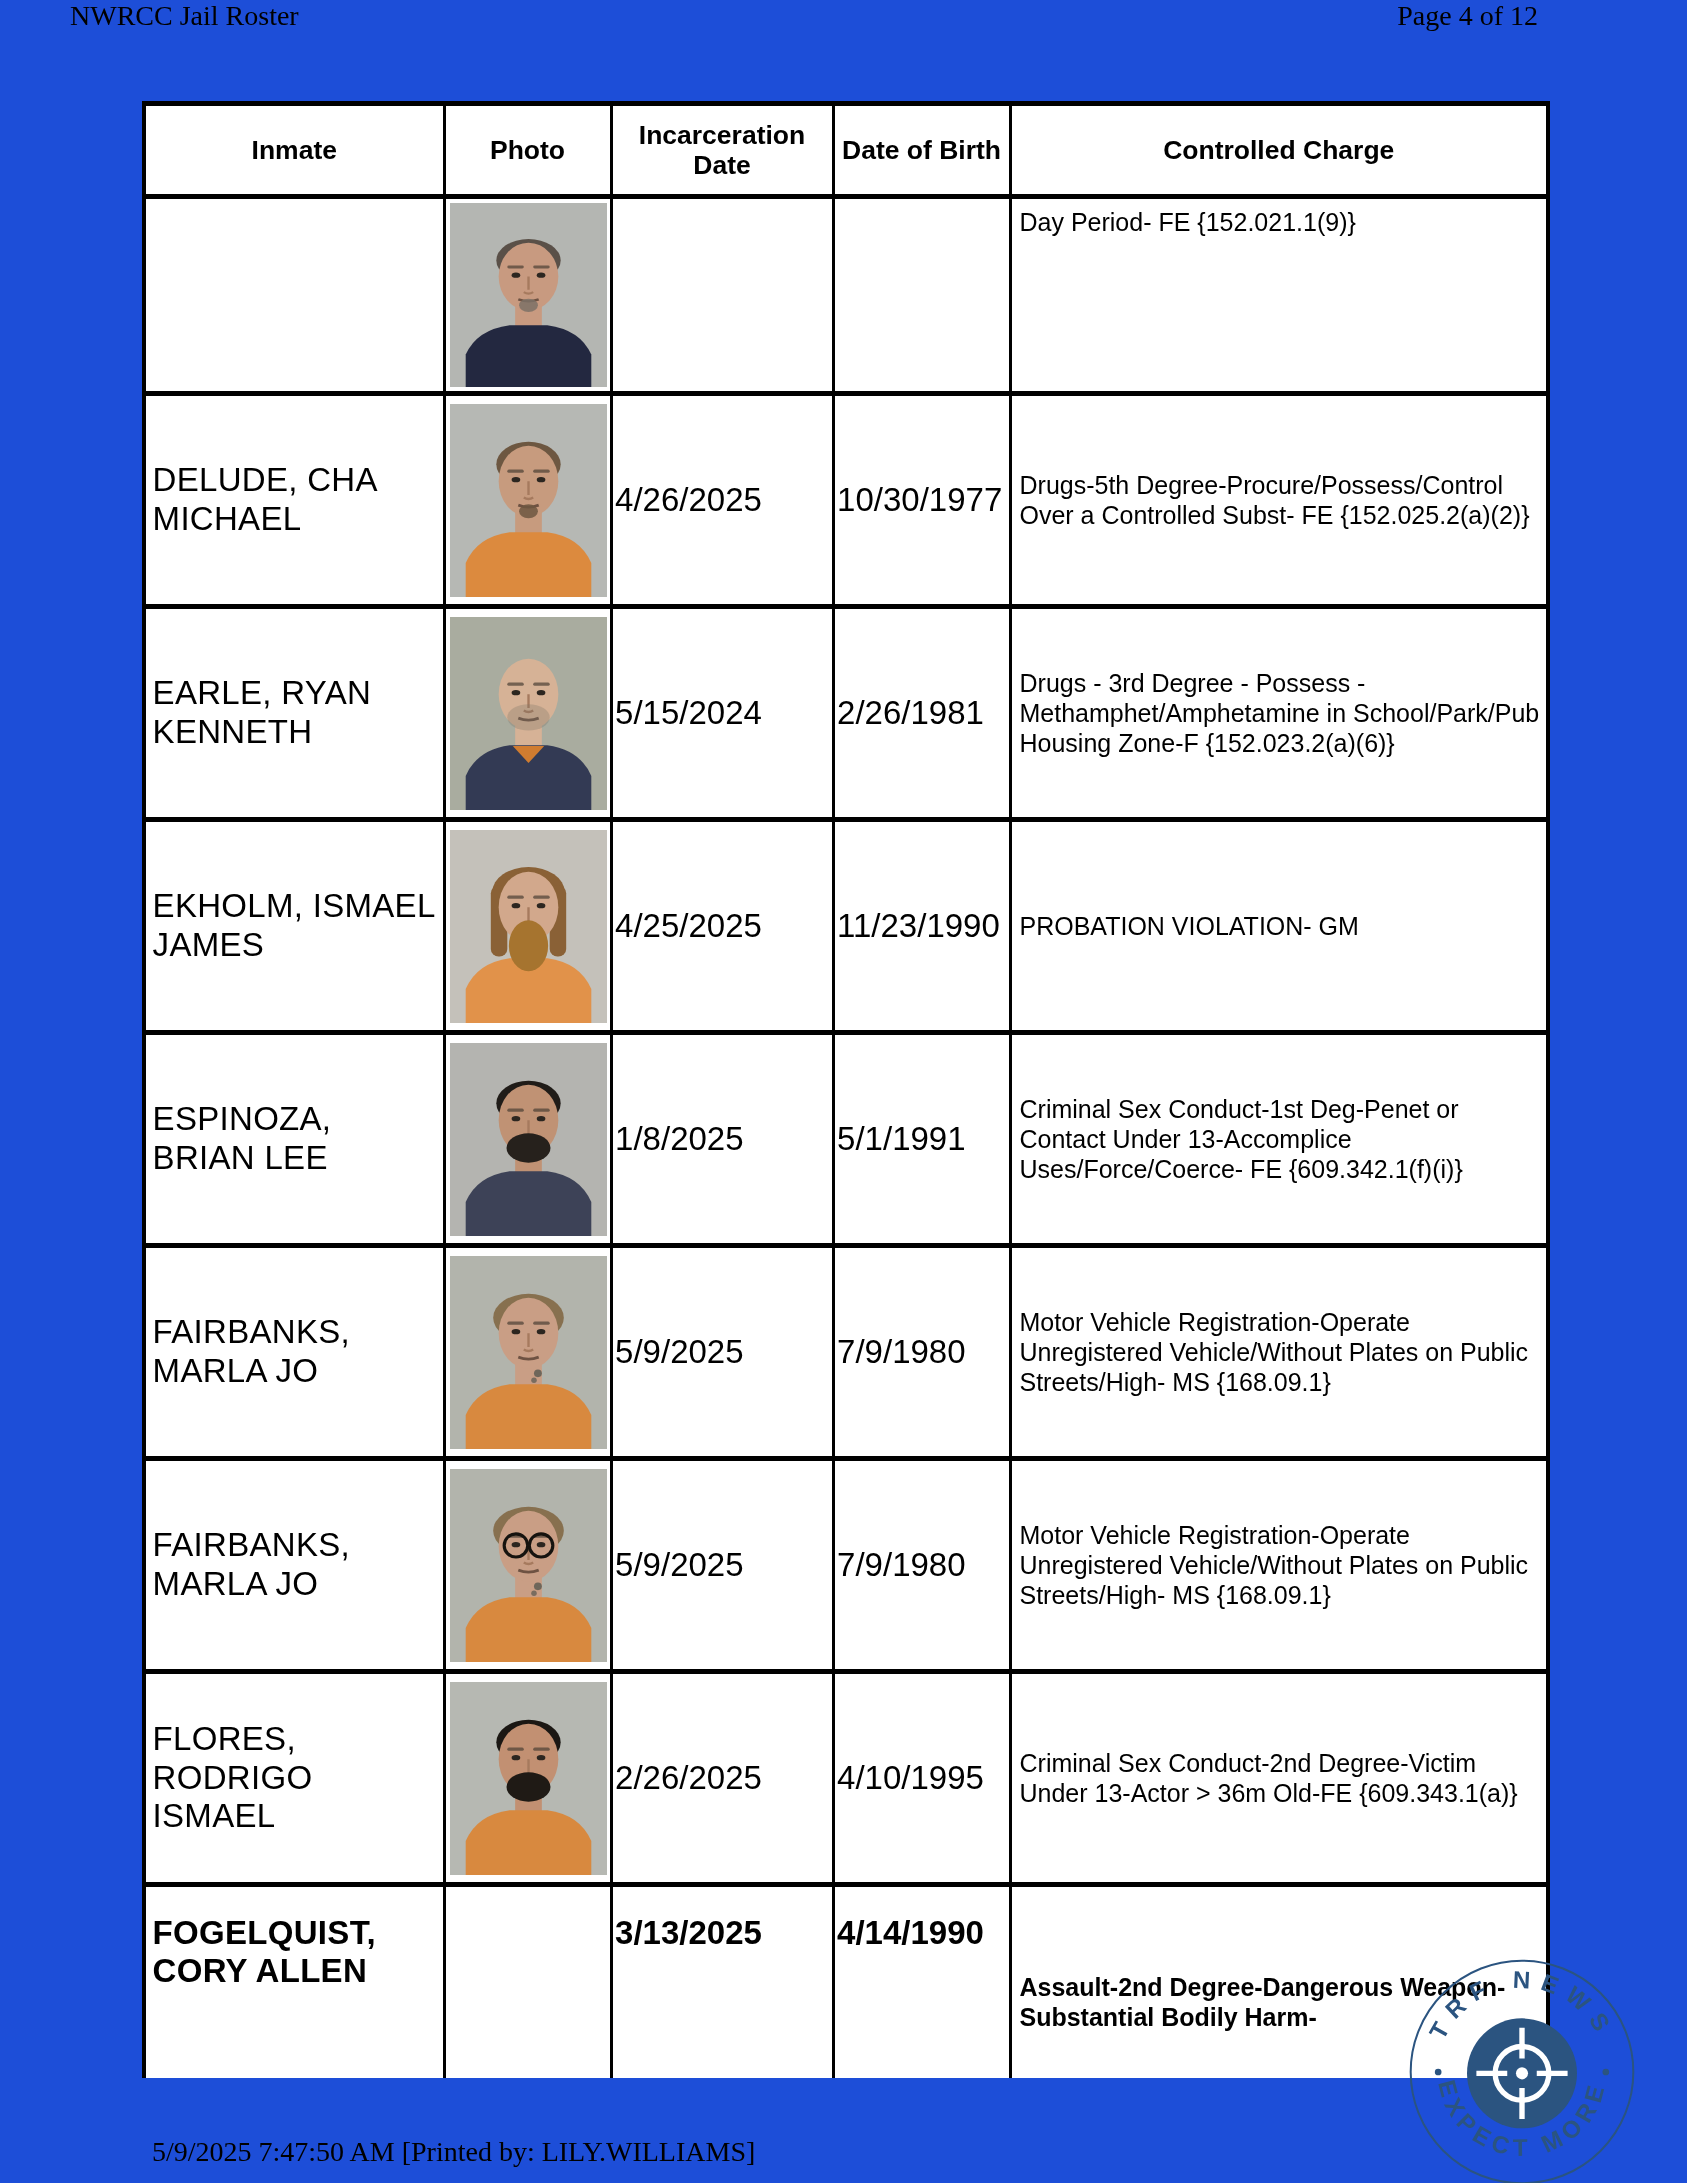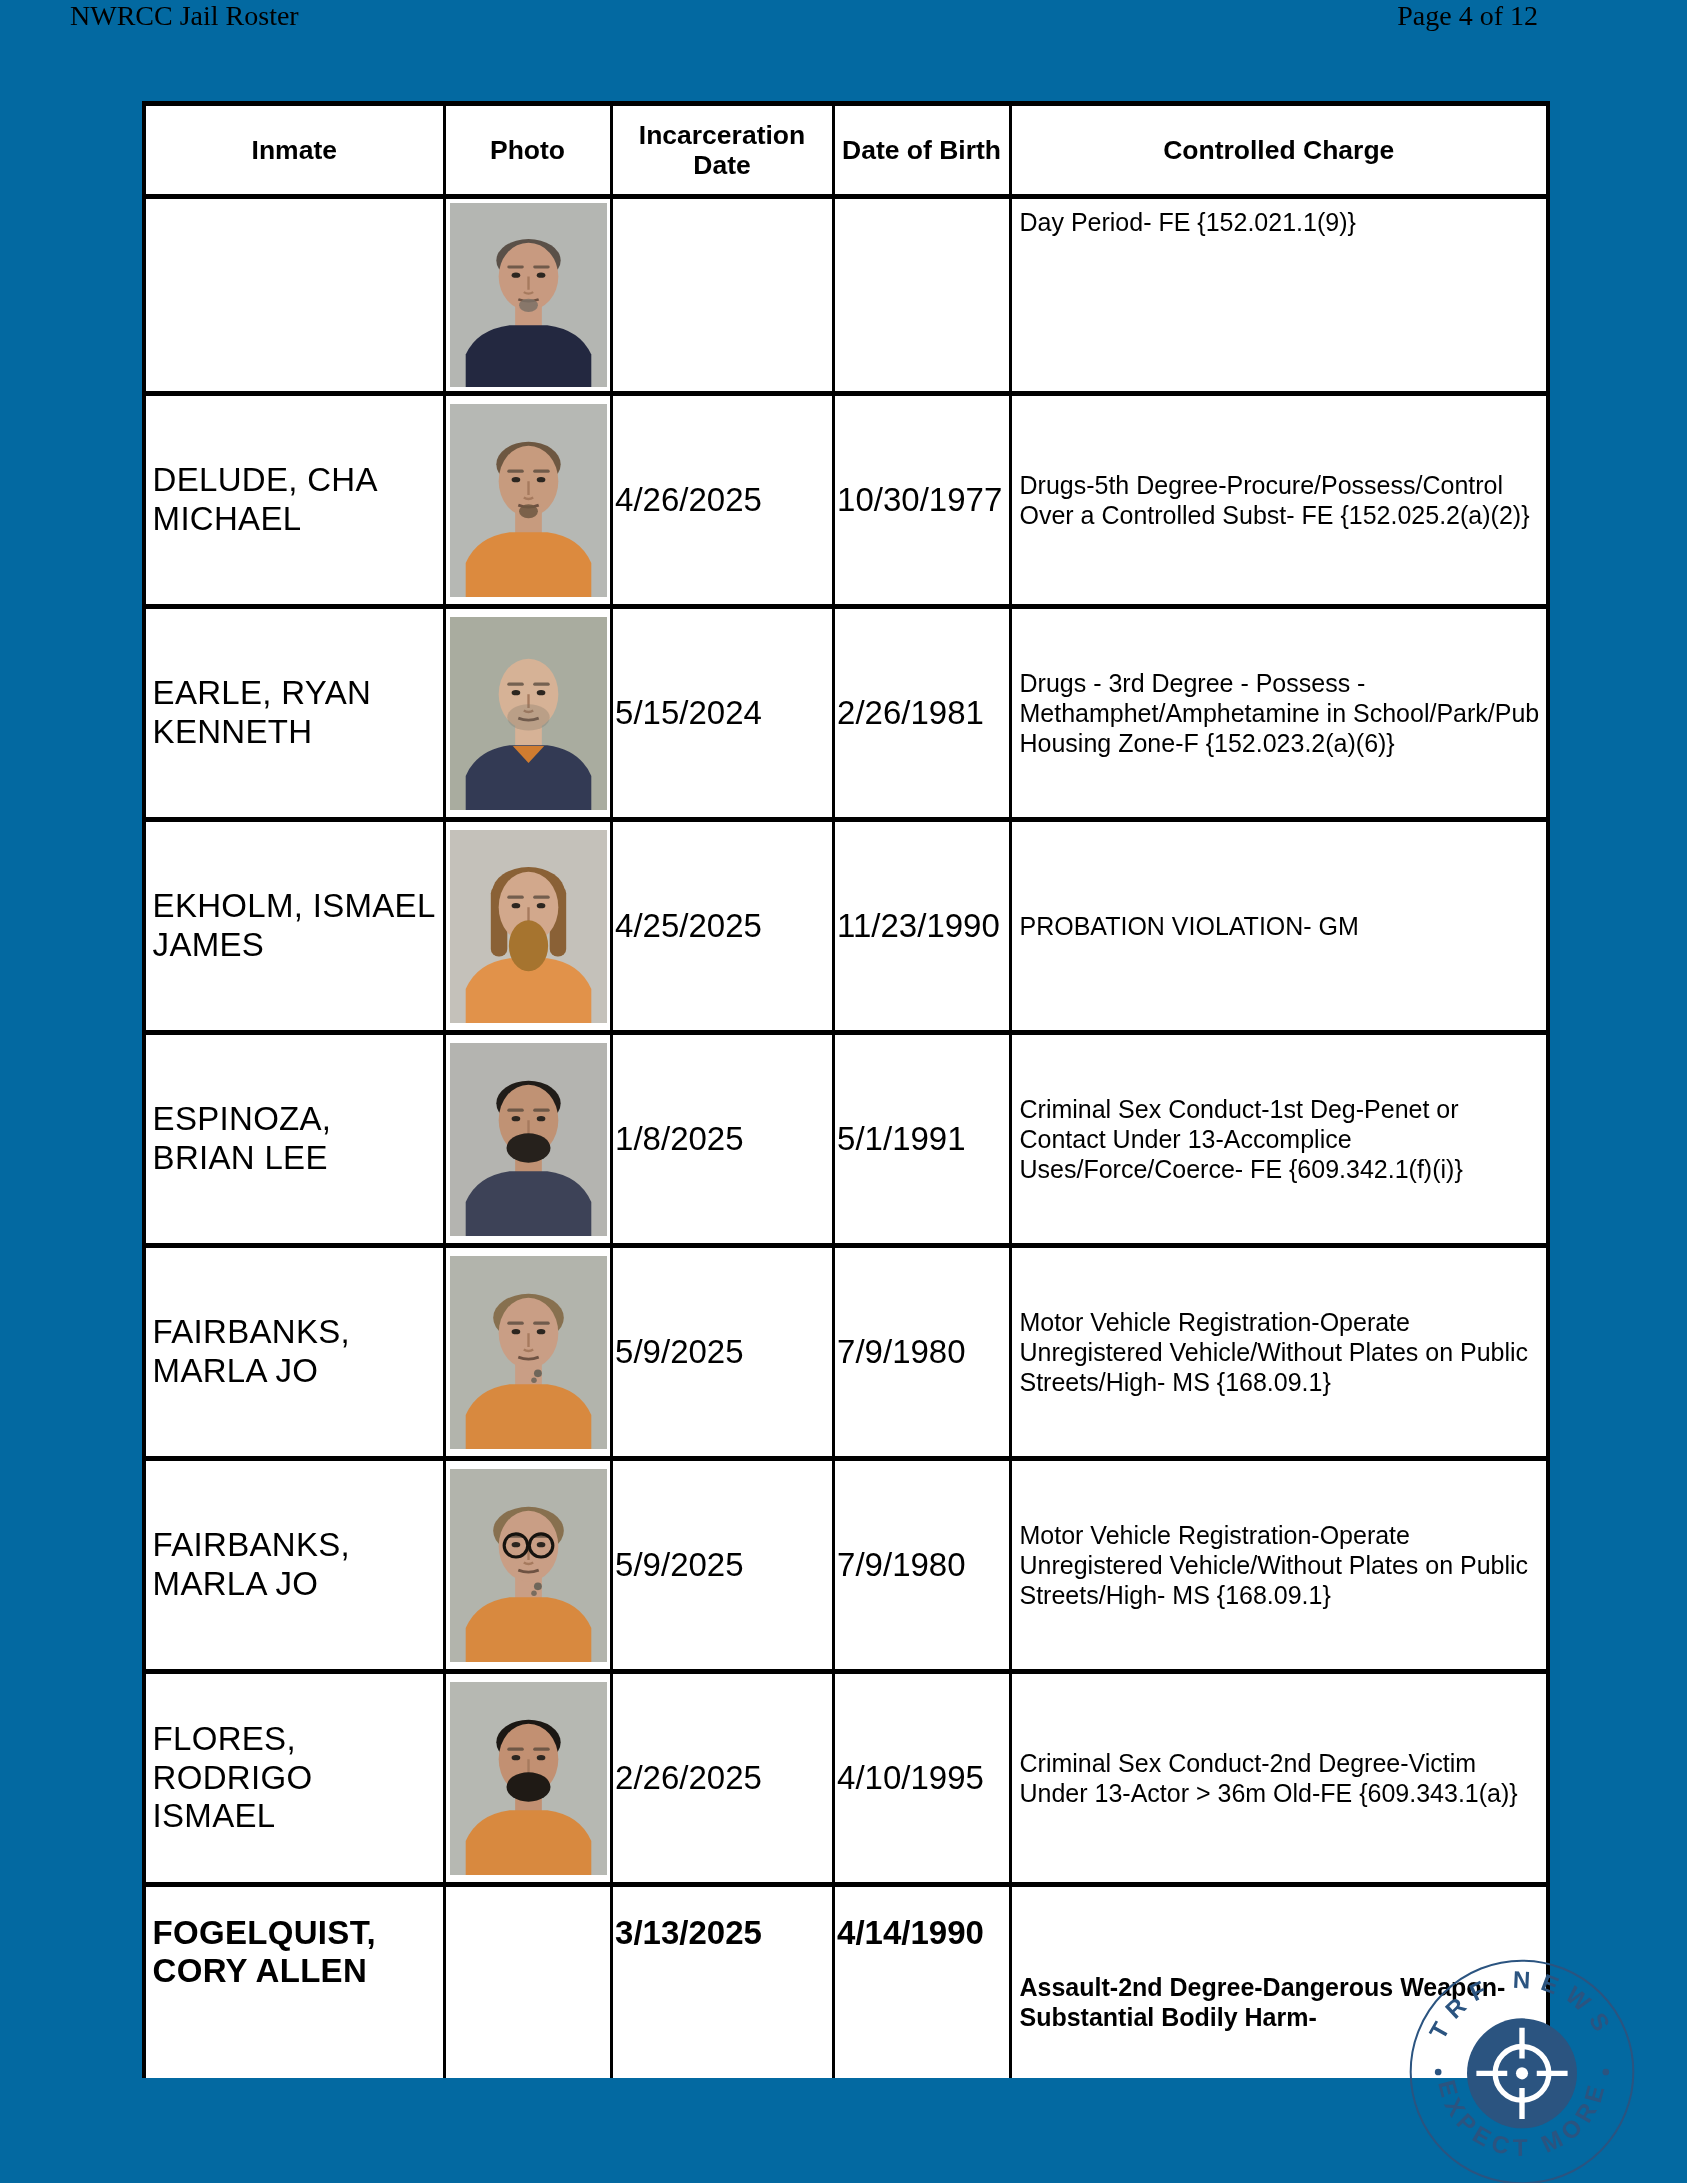--- a/index.html
+++ b/index.html
@@ -1,17 +1,17 @@
 <!DOCTYPE html>
 <html style="font-size:10.6px"><head>
 <meta charset="utf-8">
 <style>
   html,body{margin:0;padding:0;background:#ffffff;}
   .page{
-    position:relative;width:1687px;height:2183px;background:#0369a1;
+    position:relative;width:1687px;height:2183px;background:#1d4ed8;
     font-family:"Liberation Sans",sans-serif;color:#000;overflow:hidden;
   }
   .pg-title{
     position:absolute;left:70px;top:1.3px;
     font-family:"Liberation Serif",serif;font-size:28px;line-height:1.1;
   }
   .pg-num{
     position:absolute;right:149px;top:1.3px;
     font-family:"Liberation Serif",serif;font-size:28px;line-height:1.1;
   }
@@ -272,20 +272,21 @@
       <tr class="row r8">
         <td class="c-name">FOGELQUIST, CORY ALLEN</td>
         <td class="c-photo"></td>
         <td class="c-date">3/13/2025</td>
         <td class="c-dob">4/14/1990</td>
         <td class="c-charge">Assault-2nd Degree-Dangerous Weapon-Substantial Bodily Harm-</td>
       </tr>
     </tbody>
   </table>
 
+  <div class="pg-footer">5/9/2025 7:47:50 AM [Printed by: LILY.WILLIAMS]</div>
 
   <svg class="watermark" viewBox="0 0 340 340" aria-hidden="true">
     <defs>
       <path id="wmTop" d="M 45 170 A 125 125 0 0 1 295 170"></path>
       <path id="wmBot" d="M 45 170 A 125 125 0 0 0 295 170"></path>
     </defs>
     <circle cx="170" cy="170" r="166" fill="none" stroke="#2b5480" stroke-width="3"></circle>
     <circle cx="170" cy="172" r="82" fill="#2b5480"></circle>
     <g>
       <circle cx="170" cy="172" r="40" fill="none" stroke="#ffffff" stroke-width="8"></circle>

